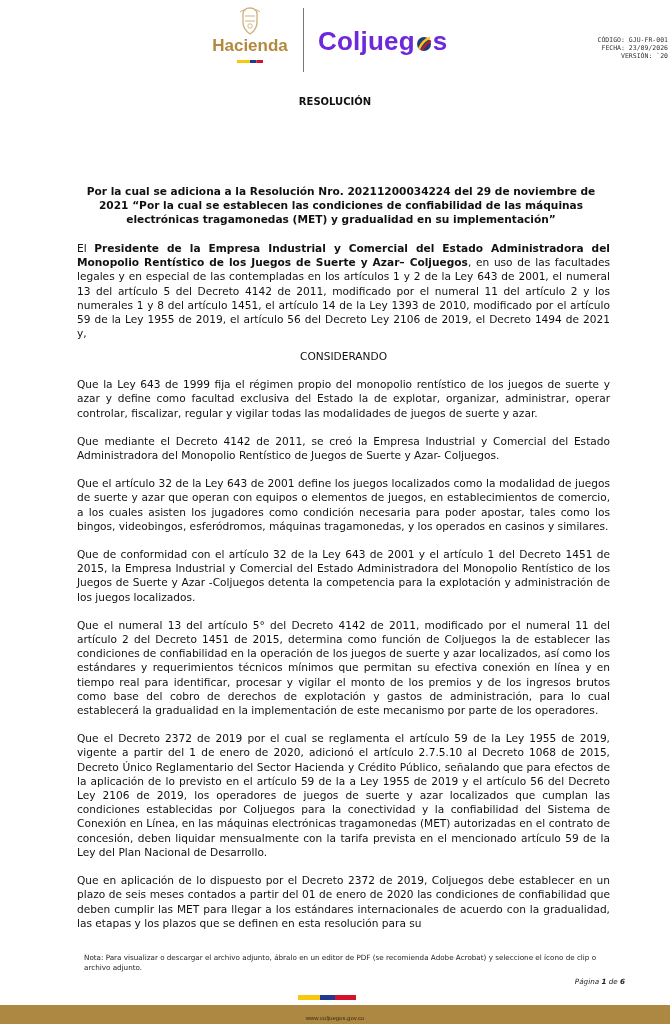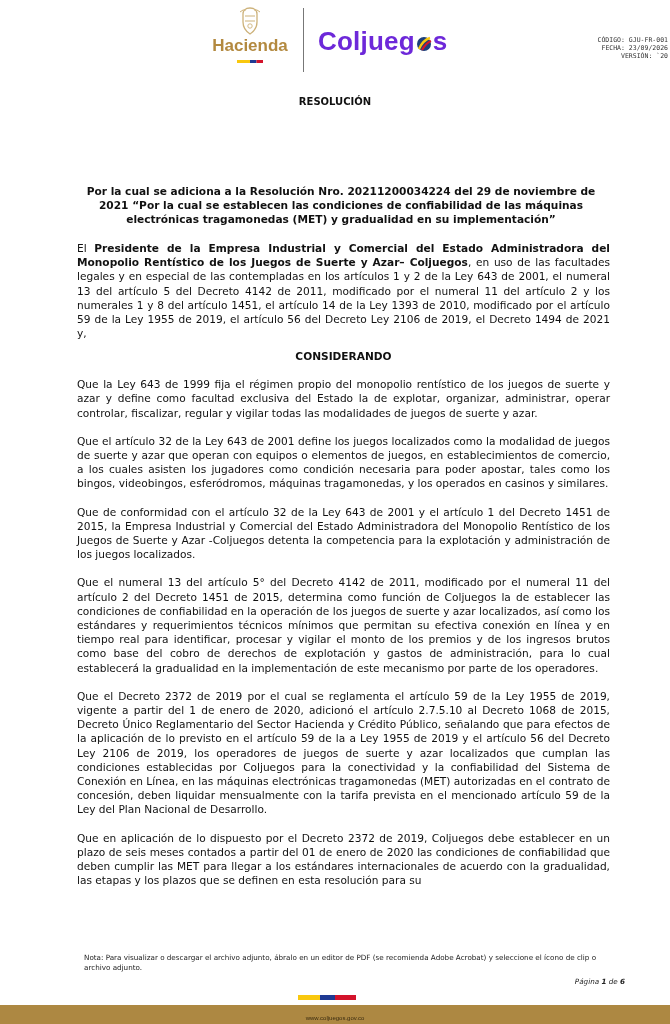--- a/index.html
+++ b/index.html
@@ -41,21 +41,21 @@
     }
     .subtitle {
       position: absolute; left: 82px; width: 518px; top: 184px; text-align: center;
       font-weight: bold; font-size: 10.6px; line-height: 14px;
     }
     .body-text {
       position: absolute; left: 77px; width: 533px; font-size: 10.6px; line-height: 14.2px;
       text-align: justify;
     }
     .body-text p { margin: 0 0 14px 0; }
-    .body-text .heading { text-align: center; font-weight: bold; margin: 0 0 14px 0; }
+    .body-text .heading { text-align: center; font-weight: normal; margin: 0 0 14px 0; }
     .para-intro { top: 241px; }
     .consid { top: 349px; }
 
     .note {
       position: absolute; left: 84px; width: 540px; top: 953px;
       font-size: 7.2px; line-height: 10px; color: #222;
     }
     .page-num {
       position: absolute; right: 45px; top: 977px; font-size: 7.2px; color: #222; font-style: italic;
     }
@@ -105,20 +105,21 @@
 
 <div class="subtitle">Por la cual se adiciona a la Resolución Nro. 20211200034224 del 29 de noviembre de 2021 “Por la cual se establecen las condiciones de confiabilidad de las máquinas electrónicas tragamonedas (MET) y gradualidad en su implementación”</div>
 
 <div class="body-text para-intro">
   <p><span>El </span><b>Presidente de la Empresa Industrial y Comercial del Estado Administradora del Monopolio Rentístico de los Juegos de Suerte y Azar– Coljuegos</b><span>, en uso de las facultades legales y en especial de las contempladas en los artículos 1 y 2 de la Ley 643 de 2001, el numeral 13 del artículo 5 del Decreto 4142 de 2011, modificado por el numeral 11 del artículo 2 y los numerales 1 y 8 del artículo 1451, el artículo 14 de la Ley 1393 de 2010, modificado por el artículo 59 de la Ley 1955 de 2019, el artículo 56 del Decreto Ley 2106 de 2019, el Decreto 1494 de 2021 y,</span></p>
 </div>
 
 <div class="body-text consid">
   <div class="heading">CONSIDERANDO</div>
   <p>Que la Ley 643 de 1999 fija el régimen propio del monopolio rentístico de los juegos de suerte y azar y define como facultad exclusiva del Estado la de explotar, organizar, administrar, operar controlar, fiscalizar, regular y vigilar todas las modalidades de juegos de suerte y azar.</p>
+  <p>Que mediante el Decreto 4142 de 2011, se creó la Empresa Industrial y Comercial del Estado Administradora del Monopolio Rentístico de Juegos de Suerte y Azar- Coljuegos.</p>
   <p>Que el artículo 32 de la Ley 643 de 2001 define los juegos localizados como la modalidad de juegos de suerte y azar que operan con equipos o elementos de juegos, en establecimientos de comercio, a los cuales asisten los jugadores como condición necesaria para poder apostar, tales como los bingos, videobingos, esferódromos, máquinas tragamonedas, y los operados en casinos y similares.</p>
   <p>Que de conformidad con el artículo 32 de la Ley 643 de 2001 y el artículo 1 del Decreto 1451 de 2015, la Empresa Industrial y Comercial del Estado Administradora del Monopolio Rentístico de los Juegos de Suerte y Azar -Coljuegos detenta la competencia para la explotación y administración de los juegos localizados.</p>
   <p>Que el numeral 13 del artículo 5° del Decreto 4142 de 2011, modificado por el numeral 11 del artículo 2 del Decreto 1451 de 2015, determina como función de Coljuegos la de establecer las condiciones de confiabilidad en la operación de los juegos de suerte y azar localizados, así como los estándares y requerimientos técnicos mínimos que permitan su efectiva conexión en línea y en tiempo real para identificar, procesar y vigilar el monto de los premios y de los ingresos brutos como base del cobro de derechos de explotación y gastos de administración, para lo cual establecerá la gradualidad en la implementación de este mecanismo por parte de los operadores.</p>
   <p>Que el Decreto 2372 de 2019 por el cual se reglamenta el artículo 59 de la Ley 1955 de 2019, vigente a partir del 1 de enero de 2020, adicionó el artículo 2.7.5.10 al Decreto 1068 de 2015, Decreto Único Reglamentario del Sector Hacienda y Crédito Público, señalando que para efectos de la aplicación de lo previsto en el artículo 59 de la a Ley 1955 de 2019 y el artículo 56 del Decreto Ley 2106 de 2019, los operadores de juegos de suerte y azar localizados que cumplan las condiciones establecidas por Coljuegos para la conectividad y la confiabilidad del Sistema de Conexión en Línea, en las máquinas electrónicas tragamonedas (MET) autorizadas en el contrato de concesión, deben liquidar mensualmente con la tarifa prevista en el mencionado artículo 59 de la Ley del Plan Nacional de Desarrollo.</p>
   <p>Que en aplicación de lo dispuesto por el Decreto 2372 de 2019, Coljuegos debe establecer en un plazo de seis meses contados a partir del 01 de enero de 2020 las condiciones de confiabilidad que deben cumplir las MET para llegar a los estándares internacionales de acuerdo con la gradualidad, las etapas y los plazos que se definen en esta resolución para su</p>
 </div>
 
 <div class="note">Nota: Para visualizar o descargar el archivo adjunto, ábralo en un editor de PDF (se recomienda Adobe Acrobat) y seleccione el ícono de clip o archivo adjunto.</div>
 
 <div class="page-num">

